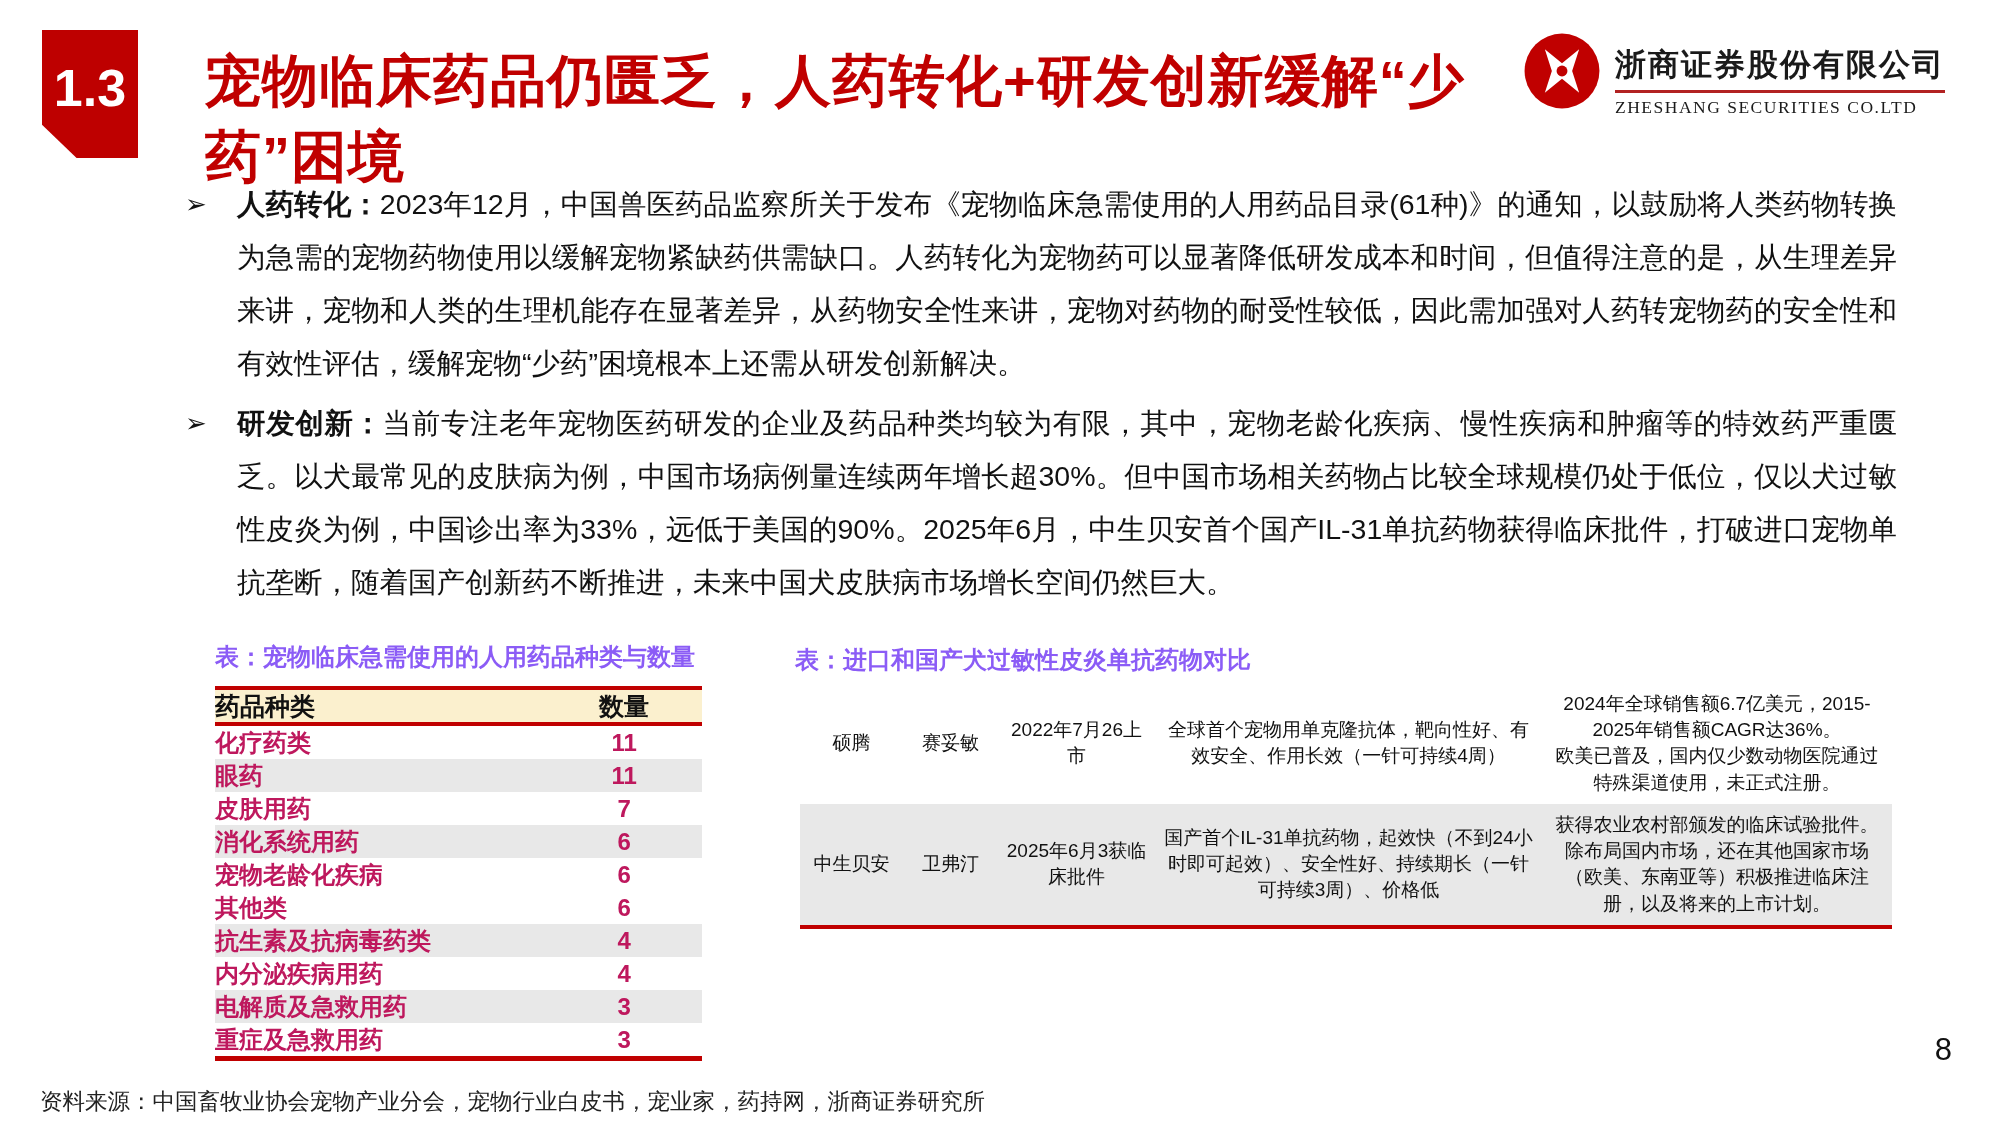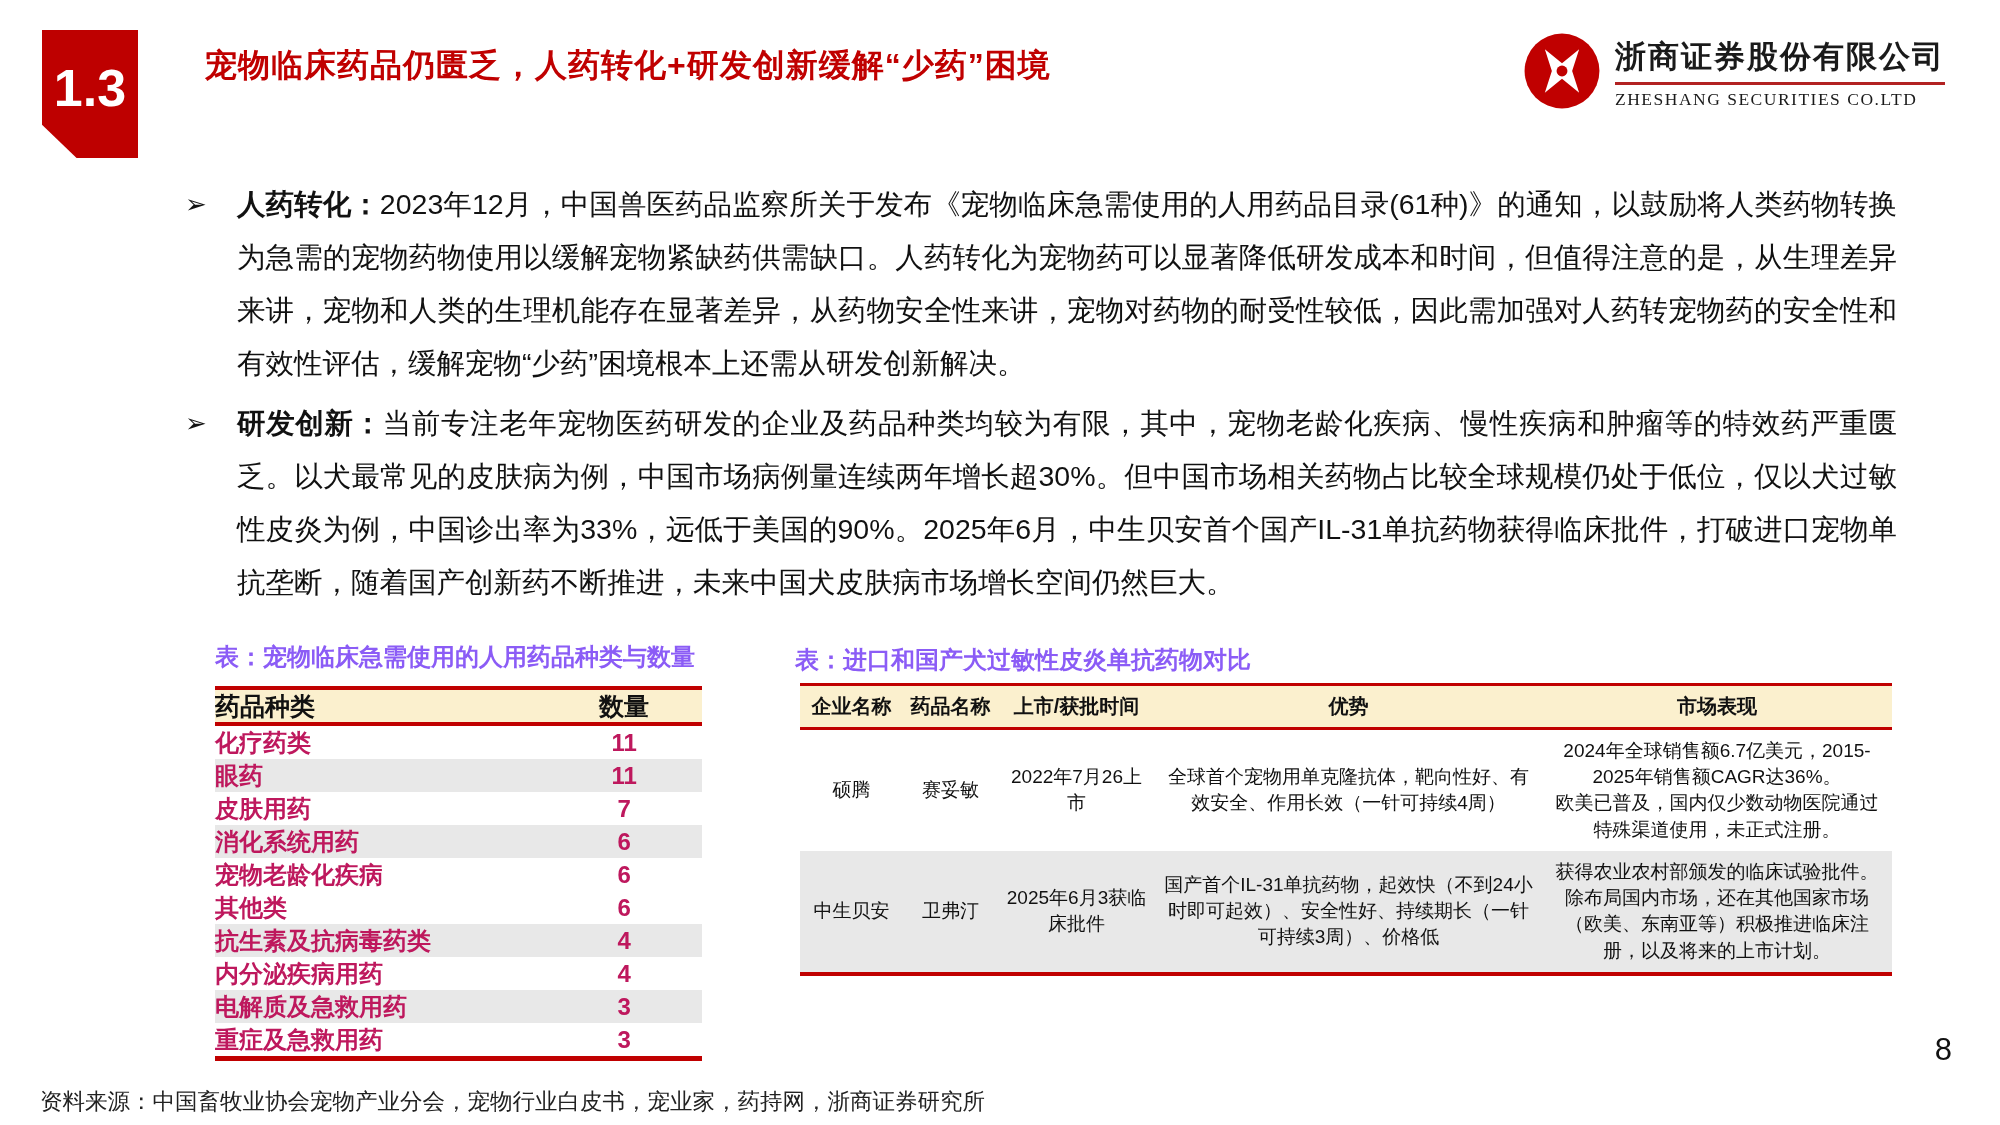--- a/index.html
+++ b/index.html
@@ -24,33 +24,33 @@
     font-size: 52px;
     font-weight: bold;
     text-align: center;
     padding-top: 28px;
   }
   .page-title {
     position: absolute;
     left: 205px; top: 44px;
     width: 1380px;
     color: #C00000;
-    font-size: 32px;
+    font-size: 56px;
     font-weight: 900;
     letter-spacing: 1px;
   }
   .logo {
     position: absolute;
     right: 55px; top: 32px;
     display: flex;
     align-items: flex-start;
     gap: 14px;
   }
   .logo-mark { width: 78px; height: 78px; }
-  .logo-text { padding-top: 4px; }
+  .logo-text { padding-top: 4px; margin-top: 8px; }
   .logo-cn {
     font-family: "Liberation Serif", serif;
     font-size: 31px;
     font-weight: bold;
     color: #1a1a1a;
     letter-spacing: 2px;
     border-bottom: 3px solid #B22222;
     padding-bottom: 4px;
   }
   .logo-en {
@@ -253,27 +253,20 @@
       <div class="lt-col-num">3</div>
     </div>
     <div class="lt-row">
       <div class="lt-col-cat">重症及急救用药</div>
       <div class="lt-col-num">3</div>
     </div>
   </div>
 
   <div class="table-title right-table-title">表：进口和国产犬过敏性皮炎单抗药物对比</div>
   <div class="right-table">
-    <div class="rt-grid rt-header">
-      <div>企业名称</div>
-      <div>药品名称</div>
-      <div>上市/获批时间</div>
-      <div>优势</div>
-      <div>市场表现</div>
-    </div>
     <div class="rt-grid rt-row">
       <div>硕腾</div>
       <div>赛妥敏</div>
       <div>2022年7月26上市</div>
       <div>全球首个宠物用单克隆抗体，靶向性好、有效安全、作用长效（一针可持续4周）</div>
       <div>2024年全球销售额6.7亿美元，2015-2025年销售额CAGR达36%。
 欧美已普及，国内仅少数动物医院通过特殊渠道使用，未正式注册。</div>
     </div>
     <div class="rt-grid rt-row striped">
       <div>中生贝安</div>

